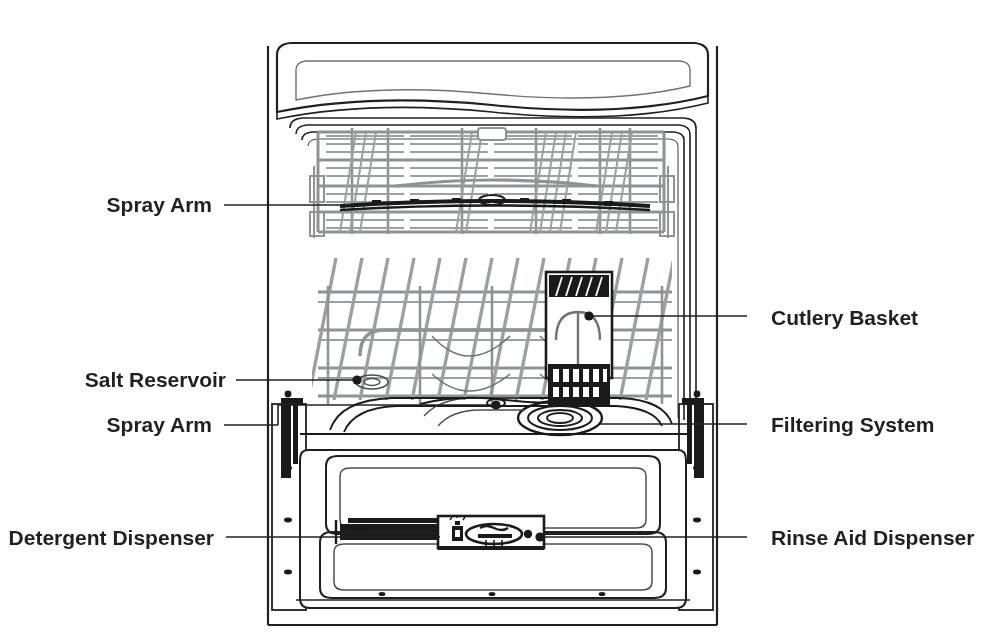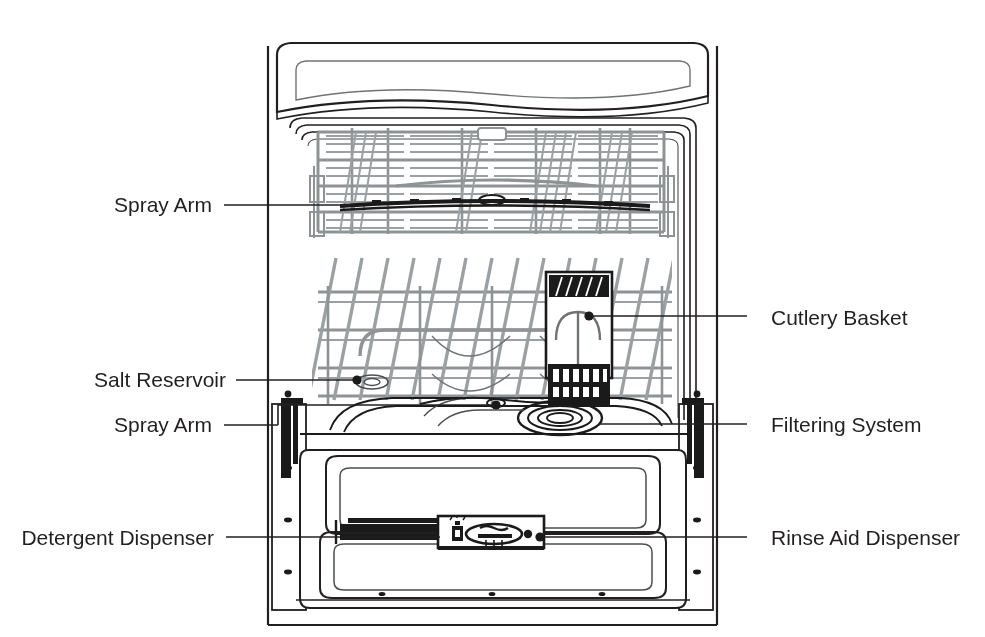--- a/index.html
+++ b/index.html
@@ -13,20 +13,21 @@
     font-family: "Liberation Sans", sans-serif;
     color: #231f20;
     overflow: hidden;
     position: relative;
   }
   #diagram-root {
     position: absolute;
     inset: 0;
     width: 985px;
     height: 637px;
+    font-weight: bold;
   }
   svg.figure {
     display: block;
     width: 985px;
     height: 637px;
   }
   text.callout-label {
     font-family: "Liberation Sans", sans-serif;
     font-size: 21px;
     fill: #231f20;

